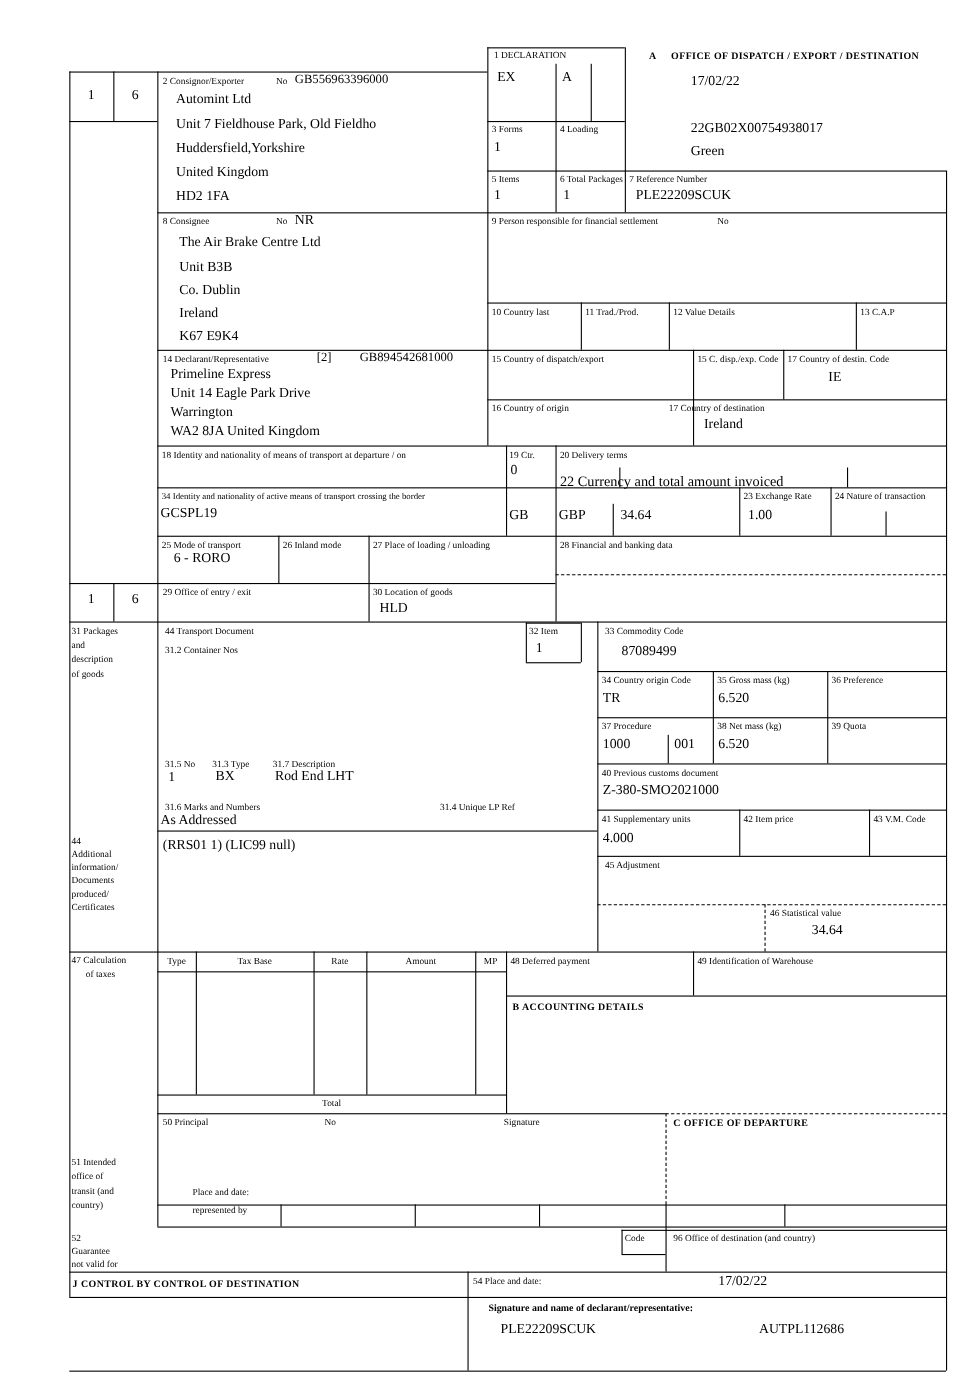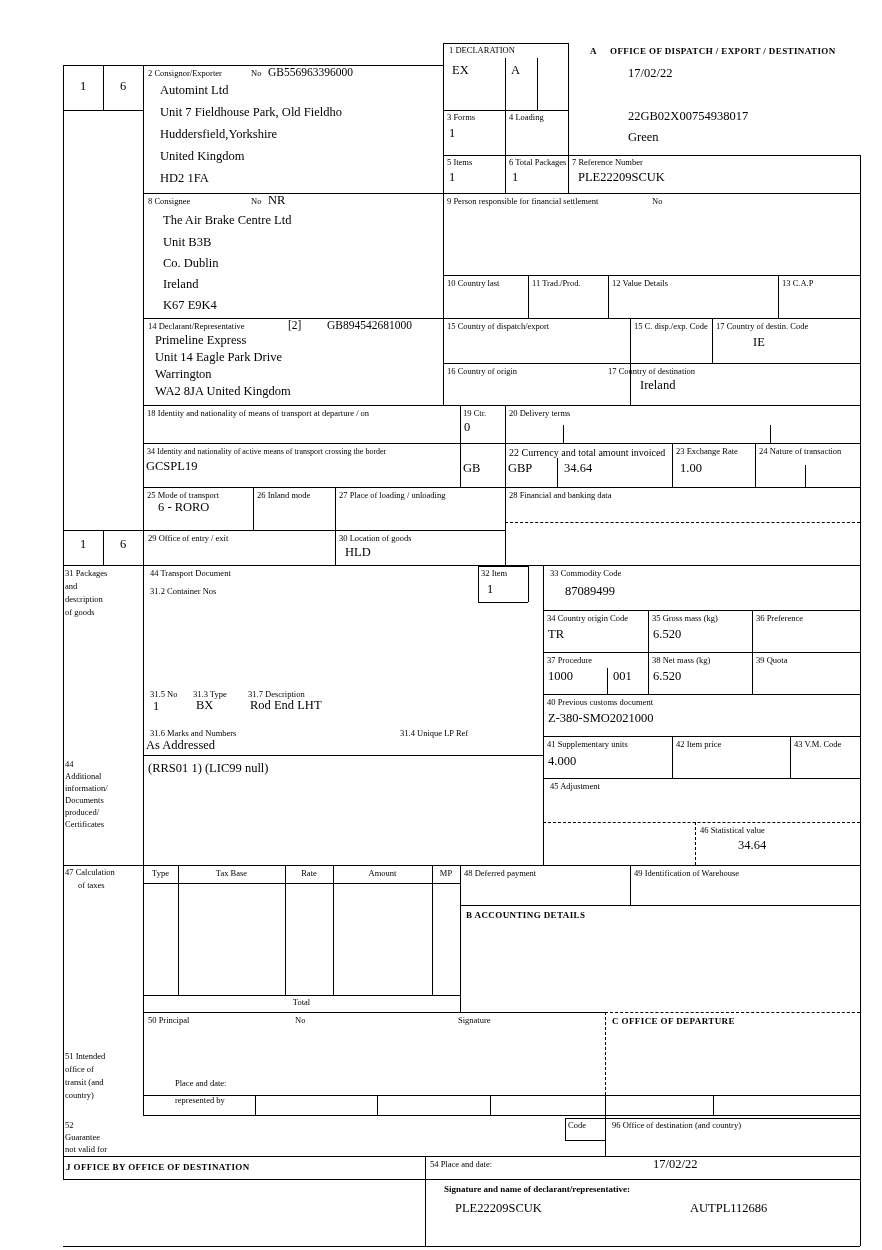--- a/index.html
+++ b/index.html
@@ -174,21 +174,21 @@
   <span class="val" style="left:640px;top:379px">Ireland</span>
 
   <span class="lbl" style="left:147px;top:409px">18 Identity and nationality of means of transport at departure / on</span>
   <span class="lbl" style="left:463px;top:409px">19 Ctr.</span>
   <span class="val" style="left:464px;top:421px">0</span>
   <span class="lbl" style="left:509px;top:409px">20 Delivery terms</span>
 
   <span class="lbl" style="left:147px;top:447px;font-size:8px">34 Identity and nationality of active means of transport crossing the border</span>
   <span class="val" style="left:146px;top:460px">GCSPL19</span>
   <span class="val" style="left:463px;top:462px">GB</span>
-  <span class="lbl" style="left:509px;top:447px;font-size:10px">22 Currency and total amount invoiced</span>
+  <span class="lbl" style="left:509px;top:431px;font-size:13px">22 Currency and total amount invoiced</span>
   <span class="val" style="left:508px;top:462px">GBP</span>
   <span class="val" style="left:564px;top:462px">34.64</span>
   <span class="lbl" style="left:676px;top:447px">23 Exchange Rate</span>
   <span class="val" style="left:680px;top:462px">1.00</span>
   <span class="lbl" style="left:759px;top:447px">24 Nature of transaction</span>
 
   <span class="lbl" style="left:147px;top:491px">25 Mode of transport</span>
   <span class="val" style="left:158px;top:501px">6 - RORO</span>
   <span class="lbl" style="left:257px;top:491px">26 Inland mode</span>
   <span class="lbl" style="left:339px;top:491px">27 Place of loading / unloading</span>
@@ -268,20 +268,20 @@
   <span class="lbl" style="left:65px;top:1078px">transit (and</span>
   <span class="lbl" style="left:65px;top:1091px">country)</span>
   <span class="lbl" style="left:175px;top:1096px">represented by</span>
   <span class="lbl" style="left:175px;top:1079px">Place and date:</span>
   <span class="lbl" style="left:65px;top:1121px">52</span>
   <span class="lbl" style="left:65px;top:1133px">Guarantee</span>
   <span class="lbl" style="left:65px;top:1145px">not valid for</span>
   <span class="lbl" style="left:568px;top:1121px">Code</span>
   <span class="lbl" style="left:612px;top:1121px">96 Office of destination (and country)</span>
 
-  <span class="sec" style="left:66px;top:1162px">J OFFICE BY OFFICE OF DESTINATION</span>
+  <span class="sec" style="left:66px;top:1162px">J CONTROL BY CONTROL OF DESTINATION</span>
   <span class="lbl" style="left:430px;top:1160px">54 Place and date:</span>
   <span class="val" style="left:653px;top:1158px">17/02/22</span>
   <span class="lbl b" style="left:444px;top:1184px;font-size:9px">Signature and name of declarant/representative:</span>
   <span class="val" style="left:455px;top:1202px">PLE22209SCUK</span>
   <span class="val" style="left:690px;top:1202px">AUTPL112686</span>
 
 </div>
 
 </body></html>

